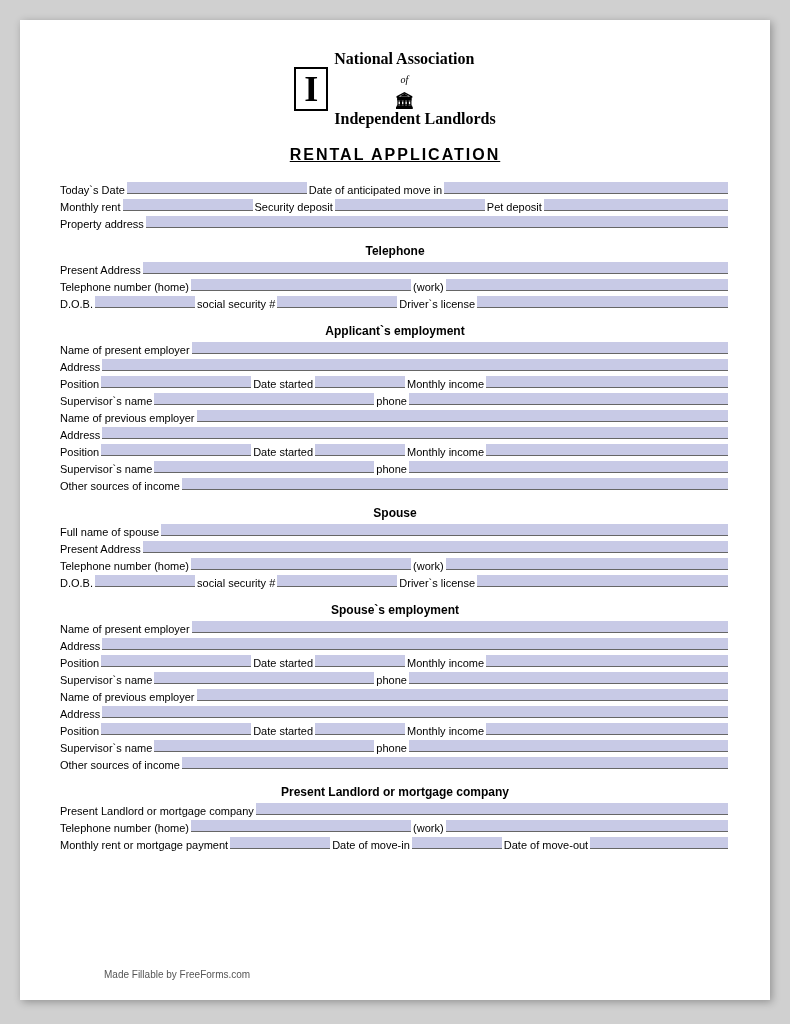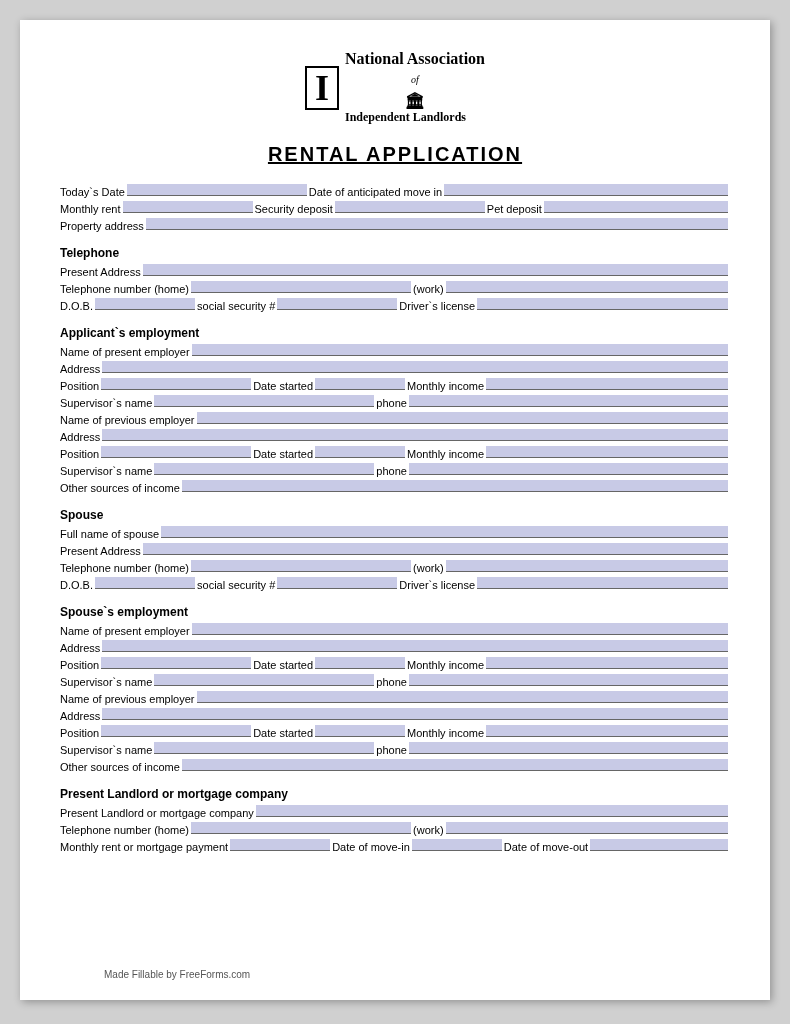--- a/index.html
+++ b/index.html
@@ -47,43 +47,44 @@
     .logo-text .top-line {
       font-size: 16px;
       font-weight: bold;
       font-family: 'Times New Roman', serif;
       display: flex;
       align-items: center;
       gap: 6px;
       flex-direction: column;
     }
     .logo-text .bottom-line {
-      font-size: 12px;
+      font-size: 16px;
       font-weight: bold;
       font-family: 'Times New Roman', serif;
     }
     .logo-icon {
       font-size: 16px;
     }
     .of-text {
       font-size: 10px;
       font-style: italic;
       font-weight: normal;
       font-family: Liberation Serif, serif;
     }
     .title {
       text-align: center;
-      font-size: 20px;
+      font-size: 16px;
       font-weight: bold;
       letter-spacing: 2px;
       margin-bottom: 18px;
       text-decoration: underline;
     }
     .form-section {
       margin-bottom: 14px;
+      text-align: center;
     }
     .section-title {
       font-weight: bold;
       font-size: 12px;
       margin-bottom: 4px;
     }
     .field-row {
       display: flex;
       align-items: baseline;
       margin-bottom: 3px;

